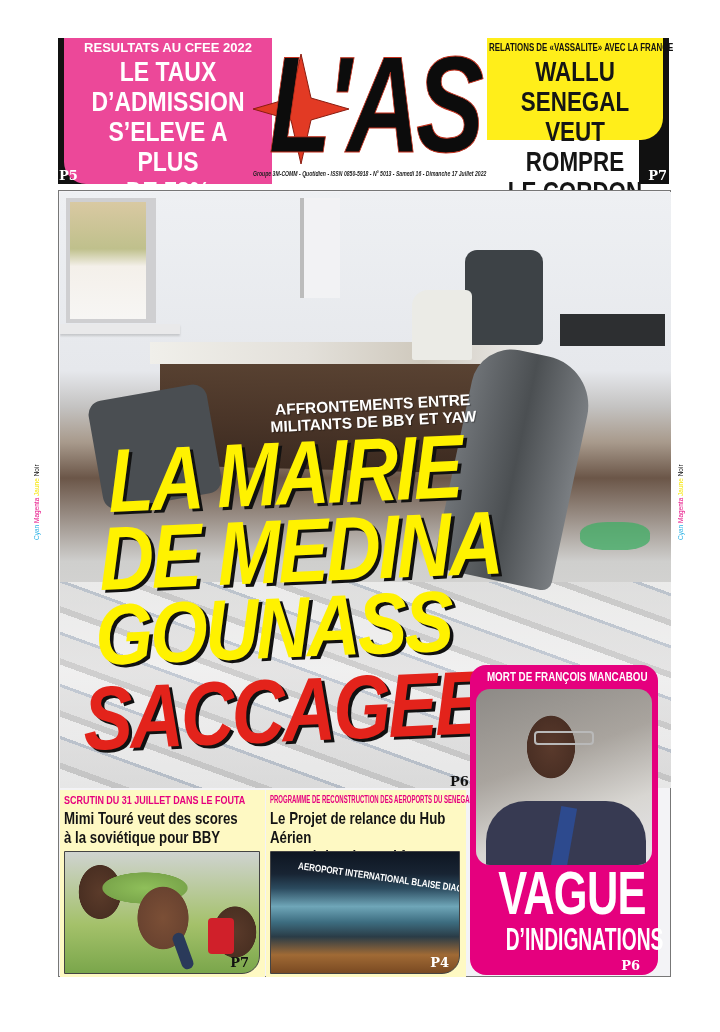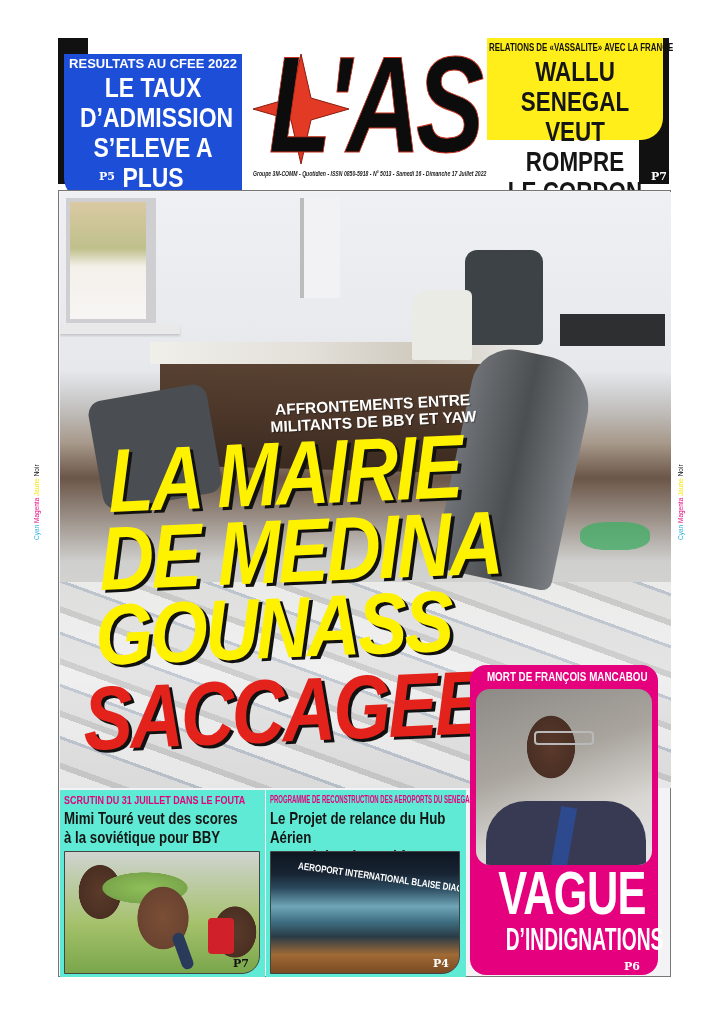--- a/index.html
+++ b/index.html
@@ -2,24 +2,24 @@
 <html><head>
 <meta charset="utf-8">
 <style>
   * { box-sizing: border-box; margin: 0; padding: 0; }
   html, body { width: 720px; height: 1032px; background: #ffffff; overflow: hidden; }
   body { position: relative; font-family: "Liberation Sans", sans-serif; }
 
   
   .box-blue { position: absolute; left: 58px; top: 38px; width: 184px; height: 146px; }
   .box-blue .corner { position: absolute; left: 0; top: 0; width: 30px; height: 146px; background: #111; }
-  .box-blue .inner { position: absolute; left: 6px; top: 16px; width: 178px; height: 146px; background: #1d4ed8; border-bottom-left-radius: 22px; }
+  .box-blue .inner { position: absolute; left: 6px; top: 0; width: 208px; height: 146px; background: #ec4899; border-bottom-left-radius: 22px; }
   .box-blue .kicker { position: absolute; left: 0; right: 0; top: 2px; text-align: center; color: #fff; font-size: 13px; font-weight: 700; }
   .box-blue .headline { position: absolute; left: 0; right: 0; top: 19px; text-align: center; color: #fff; font-size: 28px; line-height: 30px; font-weight: 700; transform: scaleX(0.82); transform-origin: center top; }
-  .pg-tag { position: absolute; font-family: "DejaVu Serif", serif; font-size: 11px; font-weight: 700; margin-left: 40px; }
+  .pg-tag { position: absolute; font-family: "DejaVu Serif", serif; font-size: 13px; font-weight: 700; }
   .box-blue .pg-tag { left: 1px; bottom: 1px; color: #fff; }
 
   
   .masthead { position: absolute; left: 245px; top: 40px; width: 240px; height: 150px; font-style: italic; }
   .logo-star { position: absolute; left: 8px; top: 14px; width: 96px; height: 110px; }
   .logo-text { position: absolute; left: 24px; top: 4px; font-family: "Liberation Sans", sans-serif; font-weight: 900; font-size: 138px; line-height: 120px; color: #0c0c0c; letter-spacing: -6px; transform: scaleX(0.74); transform-origin: left top; -webkit-text-stroke: 1px #c4301c; }
   .masthead .meta { position: absolute; left: 8px; top: 130px; width: 230px; font-size: 6.4px; color: #222; white-space: nowrap; font-weight: 700; transform: scaleX(0.8); transform-origin: left top; }
 
   
   .box-yellow { position: absolute; left: 487px; top: 38px; width: 182px; height: 146px; }
@@ -54,21 +54,21 @@
   .big { position: absolute; font-family: "Liberation Sans", sans-serif; font-weight: 900; font-style: italic; letter-spacing: -3px; line-height: 1; white-space: nowrap; transform-origin: left top; }
   .big.yellow { color: #fff200; text-shadow: 4px 3px 0 #111; }
   .big.red { color: #e3231b; text-shadow: 4px 3px 0 #111; }
   .big-1 { left: 47px; top: 244px; font-size: 90px; transform: scaleX(0.82) rotate(-2deg); }
   .big-2 { left: 38px; top: 322px; font-size: 90px; transform: scaleX(0.84) rotate(-2deg); }
   .big-3 { left: 34px; top: 400px; font-size: 86px; transform: scaleX(0.86) rotate(-2deg); }
   .big-4 { left: 22px; top: 482px; font-size: 90px; transform: scaleX(0.82) rotate(-2deg); }
   .main-pg { position: absolute; left: 390px; top: 582px; color: #111; }
 
   
-  .story { position: absolute; background: #5eead4; }
+  .story { position: absolute; background: #fef9c3; }
   .story-1 { left: 1px; top: 599px; width: 205px; height: 187px; }
   .story-2 { left: 207px; top: 599px; width: 200px; height: 187px; }
   .story .kicker { position: absolute; left: 4px; top: 4px; white-space: nowrap; color: #e5007e; font-size: 11.5px; font-weight: 700; transform: scaleX(0.78); transform-origin: left top; }
   .story-2 .kicker { font-size: 10px; transform: scaleX(0.6); }
   .story .title { position: absolute; left: 4px; top: 19px; width: 250px; color: #141414; font-size: 17px; line-height: 19px; font-weight: 700; transform: scaleX(0.78); transform-origin: left top; }
   .story .img { position: absolute; left: 4px; top: 61px; height: 123px; border: 1px solid #444; border-bottom-right-radius: 18px; overflow: hidden; }
   .story-1 .img { width: 196px; background:
       radial-gradient(ellipse 36px 44px at 98px 66px, #7b4f36 0%, #6a4330 70%, transparent 72%),
       radial-gradient(ellipse 60px 22px at 80px 36px, #8fbf5a 0%, #7aa64b 70%, transparent 72%),
       radial-gradient(ellipse 30px 36px at 170px 80px, #5a3a2a 0%, #4a3022 70%, transparent 72%),

